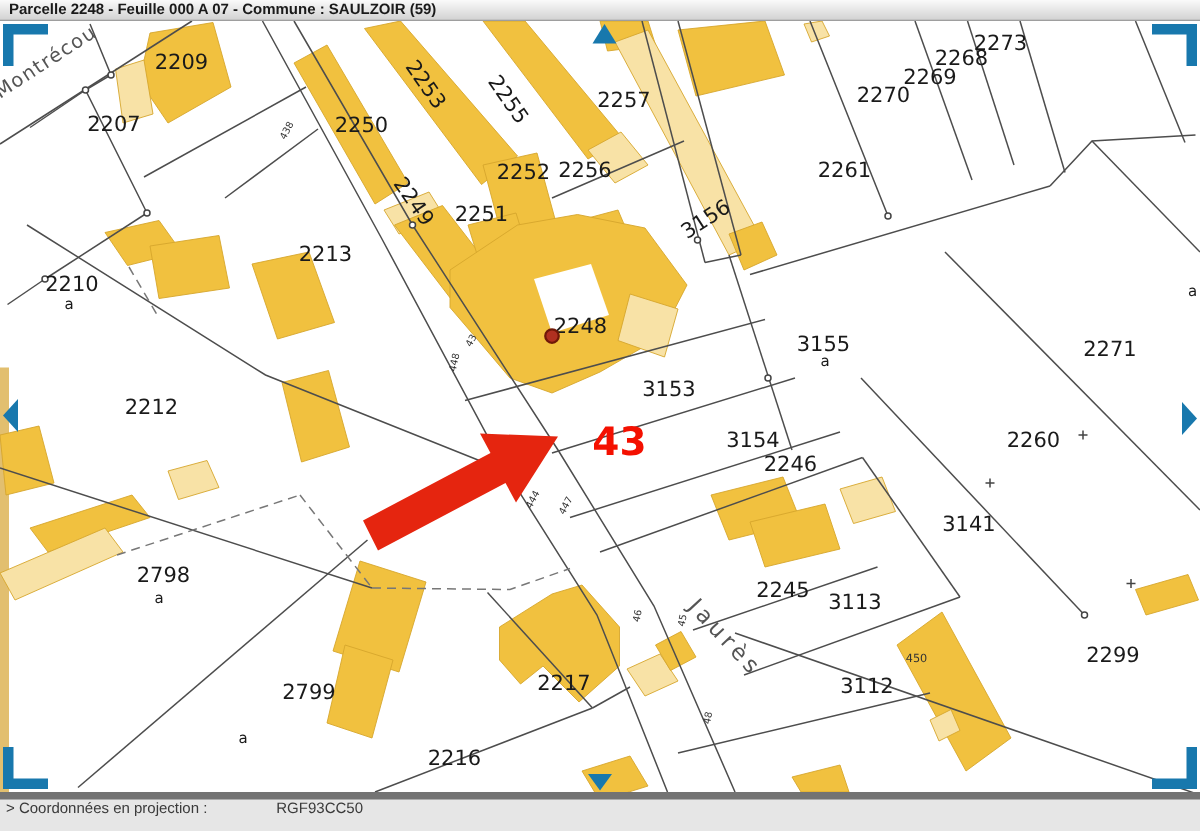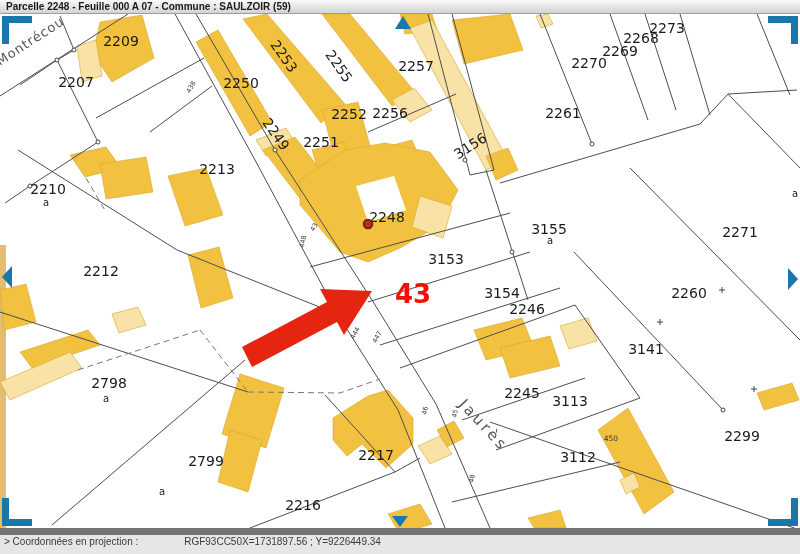--- a/index.html
+++ b/index.html
@@ -5,21 +5,21 @@
   html,body{margin:0;padding:0;}
   body{width:800px;height:554px;position:relative;overflow:hidden;background:#fff;
        font-family:"Liberation Sans","DejaVu Sans",sans-serif;}
   #viewport{position:absolute;inset:0;}
   svg text{font-family:"DejaVu Sans","Liberation Sans",sans-serif;}
   .topbar{position:absolute;top:0;left:0;width:800px;height:14px;
     background:linear-gradient(#fafafa,#d3d3d3);border-bottom:1px solid #9e9e9e;
     font-size:10px;font-weight:bold;color:#1a1a1a;line-height:14px;padding-left:6px;
     box-sizing:border-box;z-index:5;}
   .statusbar{position:absolute;bottom:0;left:0;width:800px;height:26px;
-    background:#e6e6e6;border-top:7px solid #737373;z-index:5;
+    background:#e6e6e6;border-top:5px solid #737373;z-index:5;
     font-size:10px;color:#3a3a3a;box-sizing:border-box;padding-top:1px;}
   .srow{display:flex;line-height:12px;white-space:nowrap;}
   .srow .lab{width:152px;padding-left:4px;}
   .srow .sys{width:86px;text-align:right;}
   .srow .val{flex:1;}
 </style>
 </head>
 <body>
 
 <div id="viewport">
@@ -222,15 +222,14 @@
 </div>
 
 <div class="topbar">
   <span>Parcelle 2248 - Feuille 000 A 07 - Commune : SAULZOIR (59)</span>
 </div>
 
 <div class="statusbar">
   <div class="srow">
     <span class="lab">&gt; Coordonnées en projection :</span>
     <span class="sys">RGF93CC50</span>
-    <span class="val">X=1731897.56 ; Y=9226449.34</span>
   </div>
 </div>
 
 </body></html>

